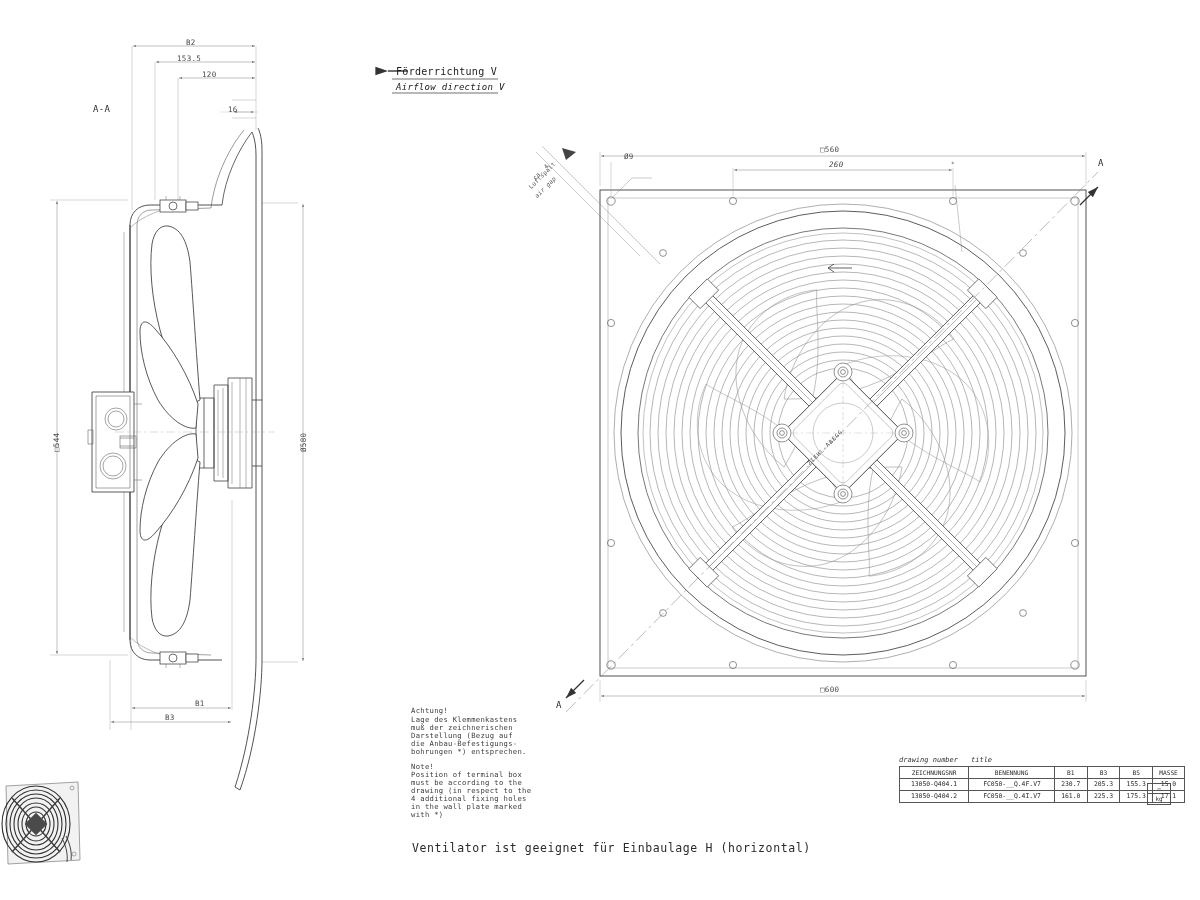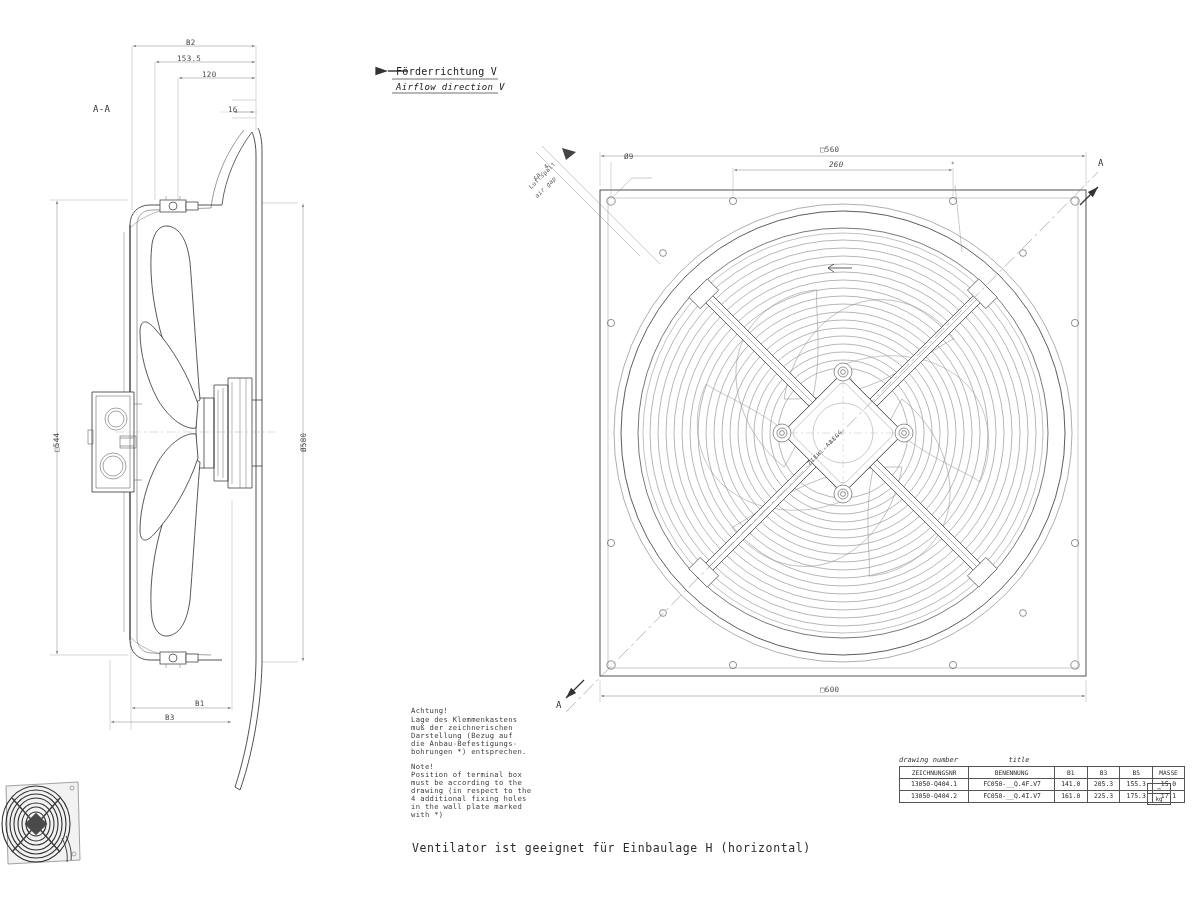--- a/index.html
+++ b/index.html
@@ -20,21 +20,21 @@
   .hdr{font-size:10px;color:#1a1a1a;}
   .hdr-it{font-size:9px;font-style:italic;color:#1a1a1a;}
   .tiny{font-size:6px;color:#555;}
   .vert{transform-origin:0 0;}
   .big{font-size:11.5px;color:#2b2b2b;letter-spacing:.6px;}
 
   
   #titleblock{position:absolute;left:893px;top:756px;width:286px;font-size:6.4px;color:#2a2a2a;margin-left:6px;}
   #titleblock .cap{display:flex;font-style:italic;font-size:7px;padding-bottom:2px;color:#333;}
   #titleblock .cap .c1{width:72px;}
-  #titleblock .cap .c2{width:96px;text-align:center;}
+  #titleblock .cap .c2{width:96px;}
   #titleblock table{border-collapse:collapse;width:100%;}
   #titleblock td{border:1px solid #555;padding:1px 2px;text-align:center;font-size:6.4px;white-space:nowrap;line-height:9px;}
   #titleblock td.l{text-align:center;padding-left:3px;}
   #titleblock tr.head td{font-size:6.2px;}
   #massbox{position:absolute;left:1147px;top:783px;width:22px;height:20px;border:1px solid #555;font-size:6px;text-align:center;line-height:9px;color:#333;}
   #massbox .top{border-bottom:1px solid #555;height:9px;}
 
   .photo{position:absolute;left:0px;top:768px;width:92px;height:100px;}
 </style>
 </head>
@@ -419,21 +419,21 @@
           <td>ZEICHNUNGSNR</td>
           <td>BENENNUNG</td>
           <td>B1</td>
           <td>B3</td>
           <td>B5</td>
           <td>MASSE</td>
         </tr>
         <tr>
           <td>13050-Q404.1</td>
           <td class="l">FC050-__Q.4F.V7</td>
-          <td>141.0</td>
+          <td>230.7</td>
           <td>205.3</td>
           <td>155.3</td>
           <td>15.0</td>
         </tr>
         <tr>
           <td>13050-Q404.2</td>
           <td class="l">FC050-__Q.4I.V7</td>
           <td>161.0</td>
           <td>225.3</td>
           <td>175.3</td>

